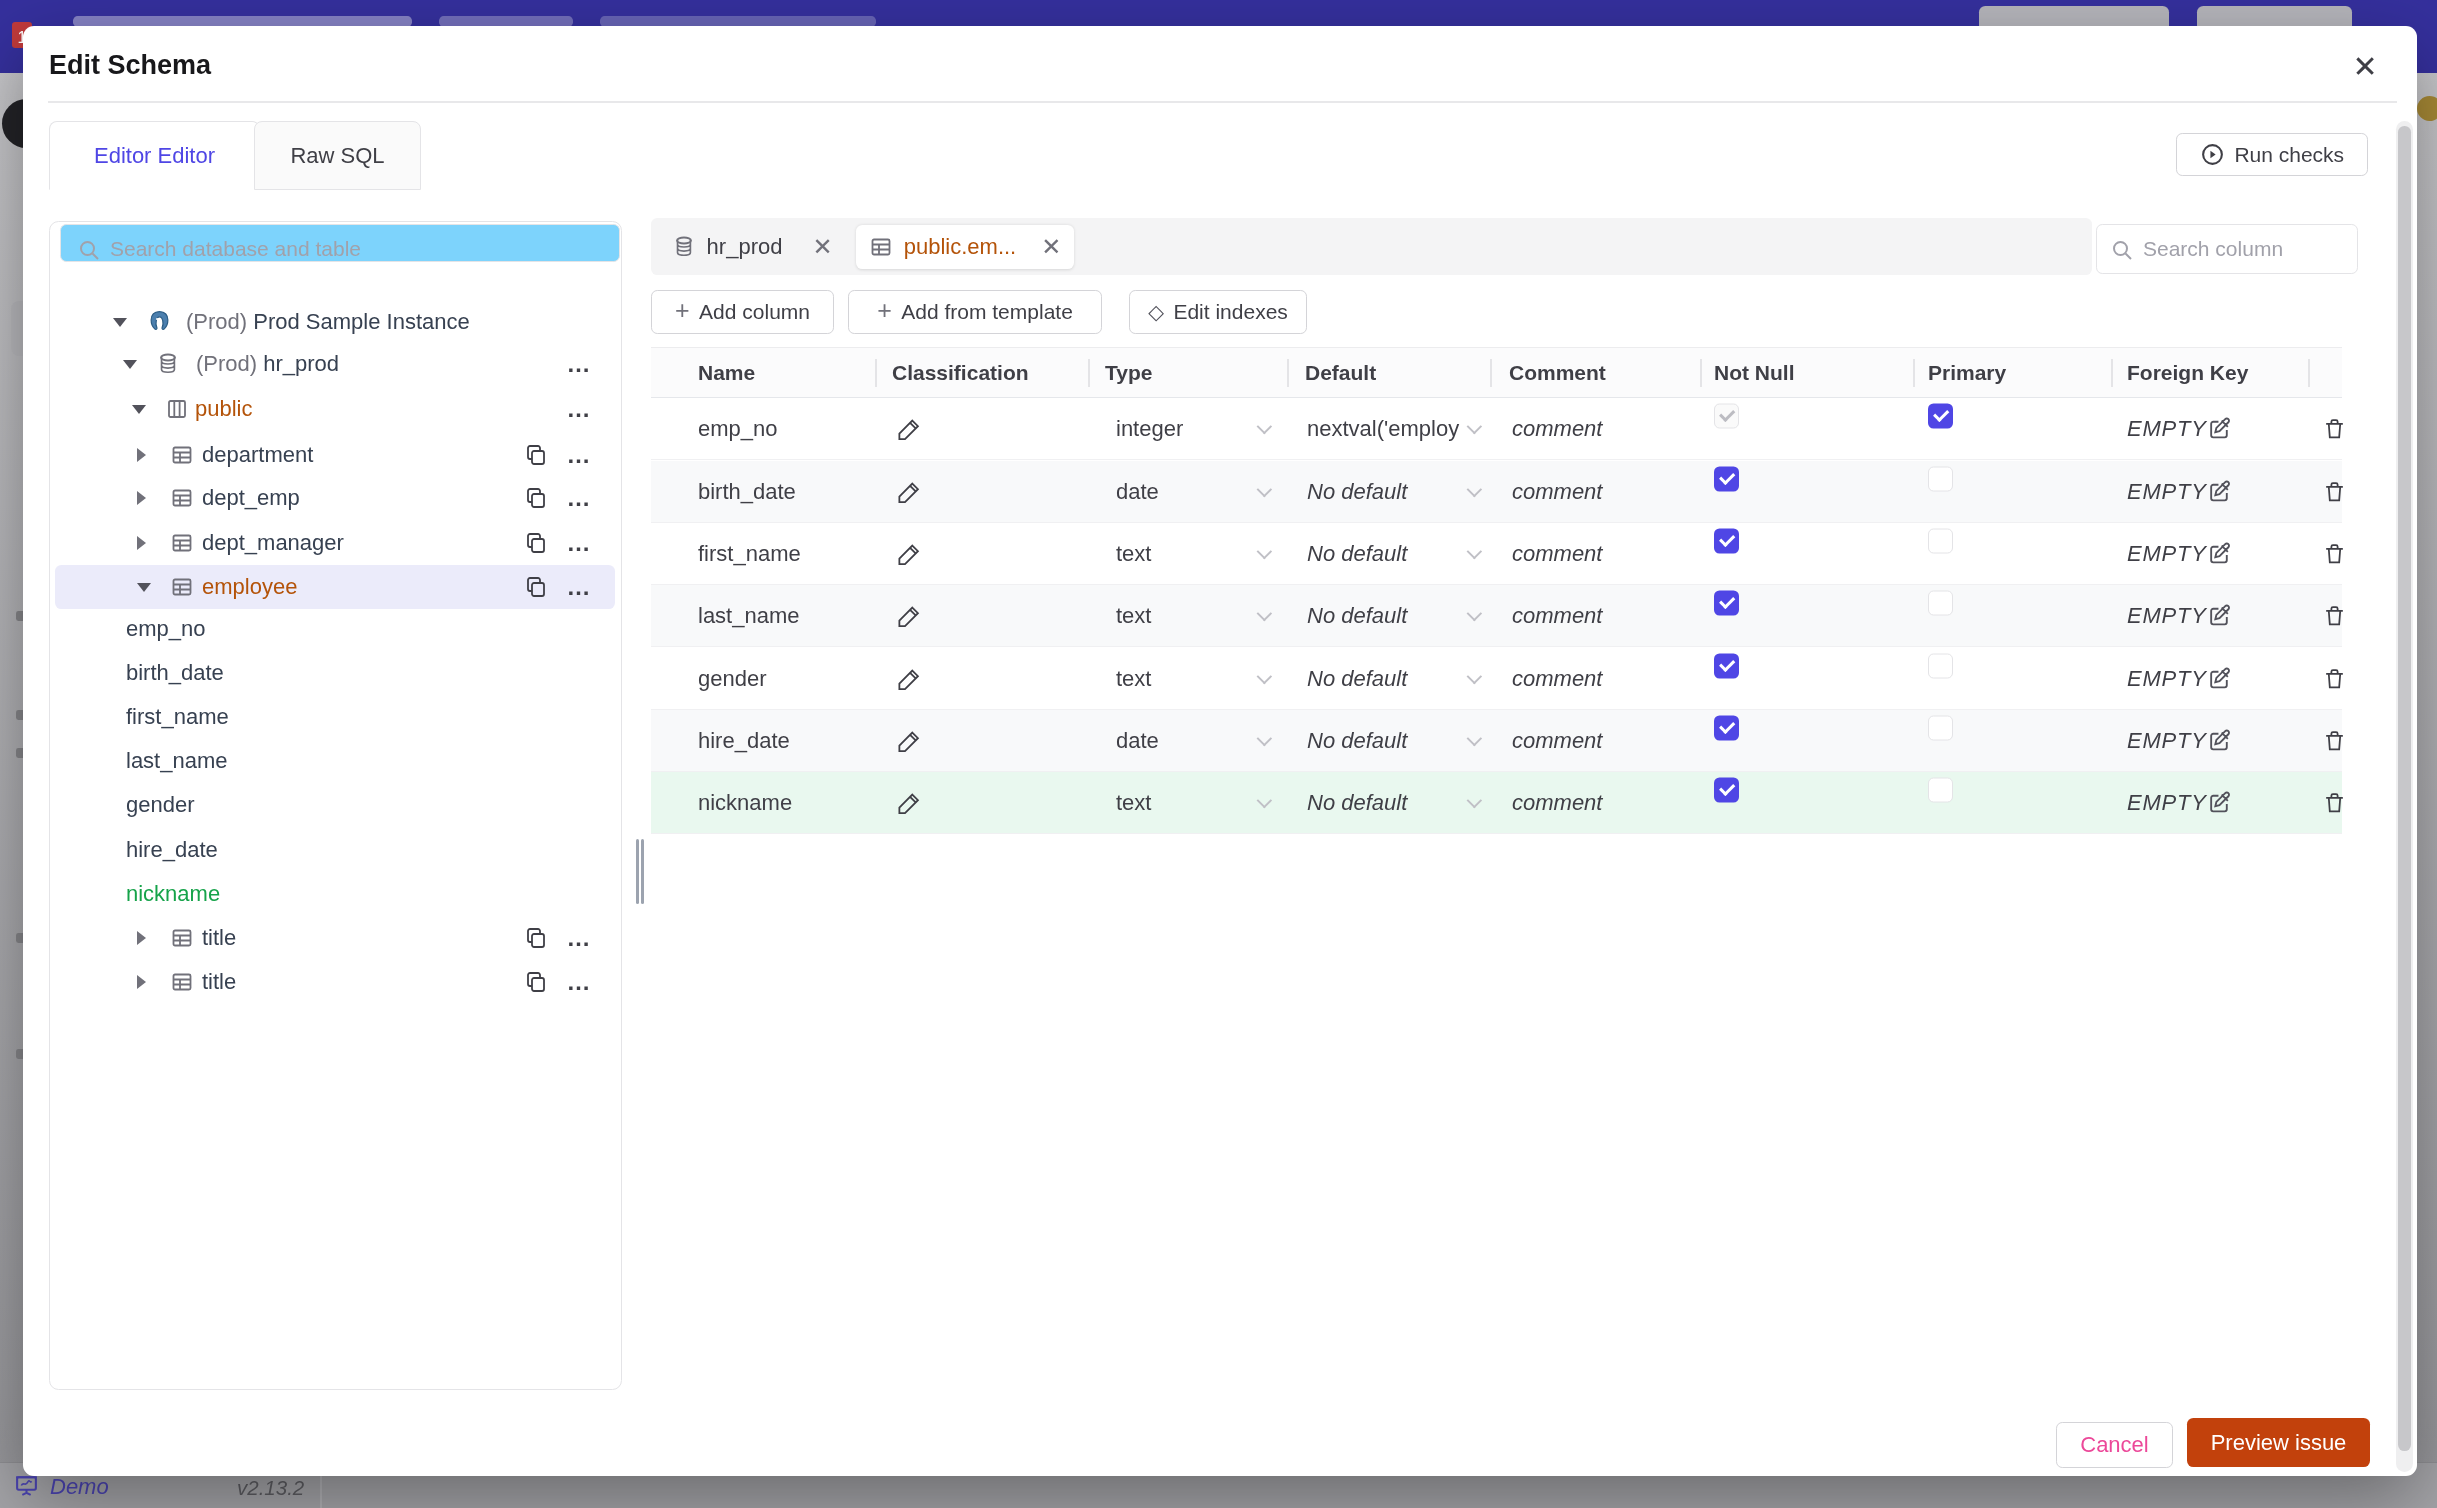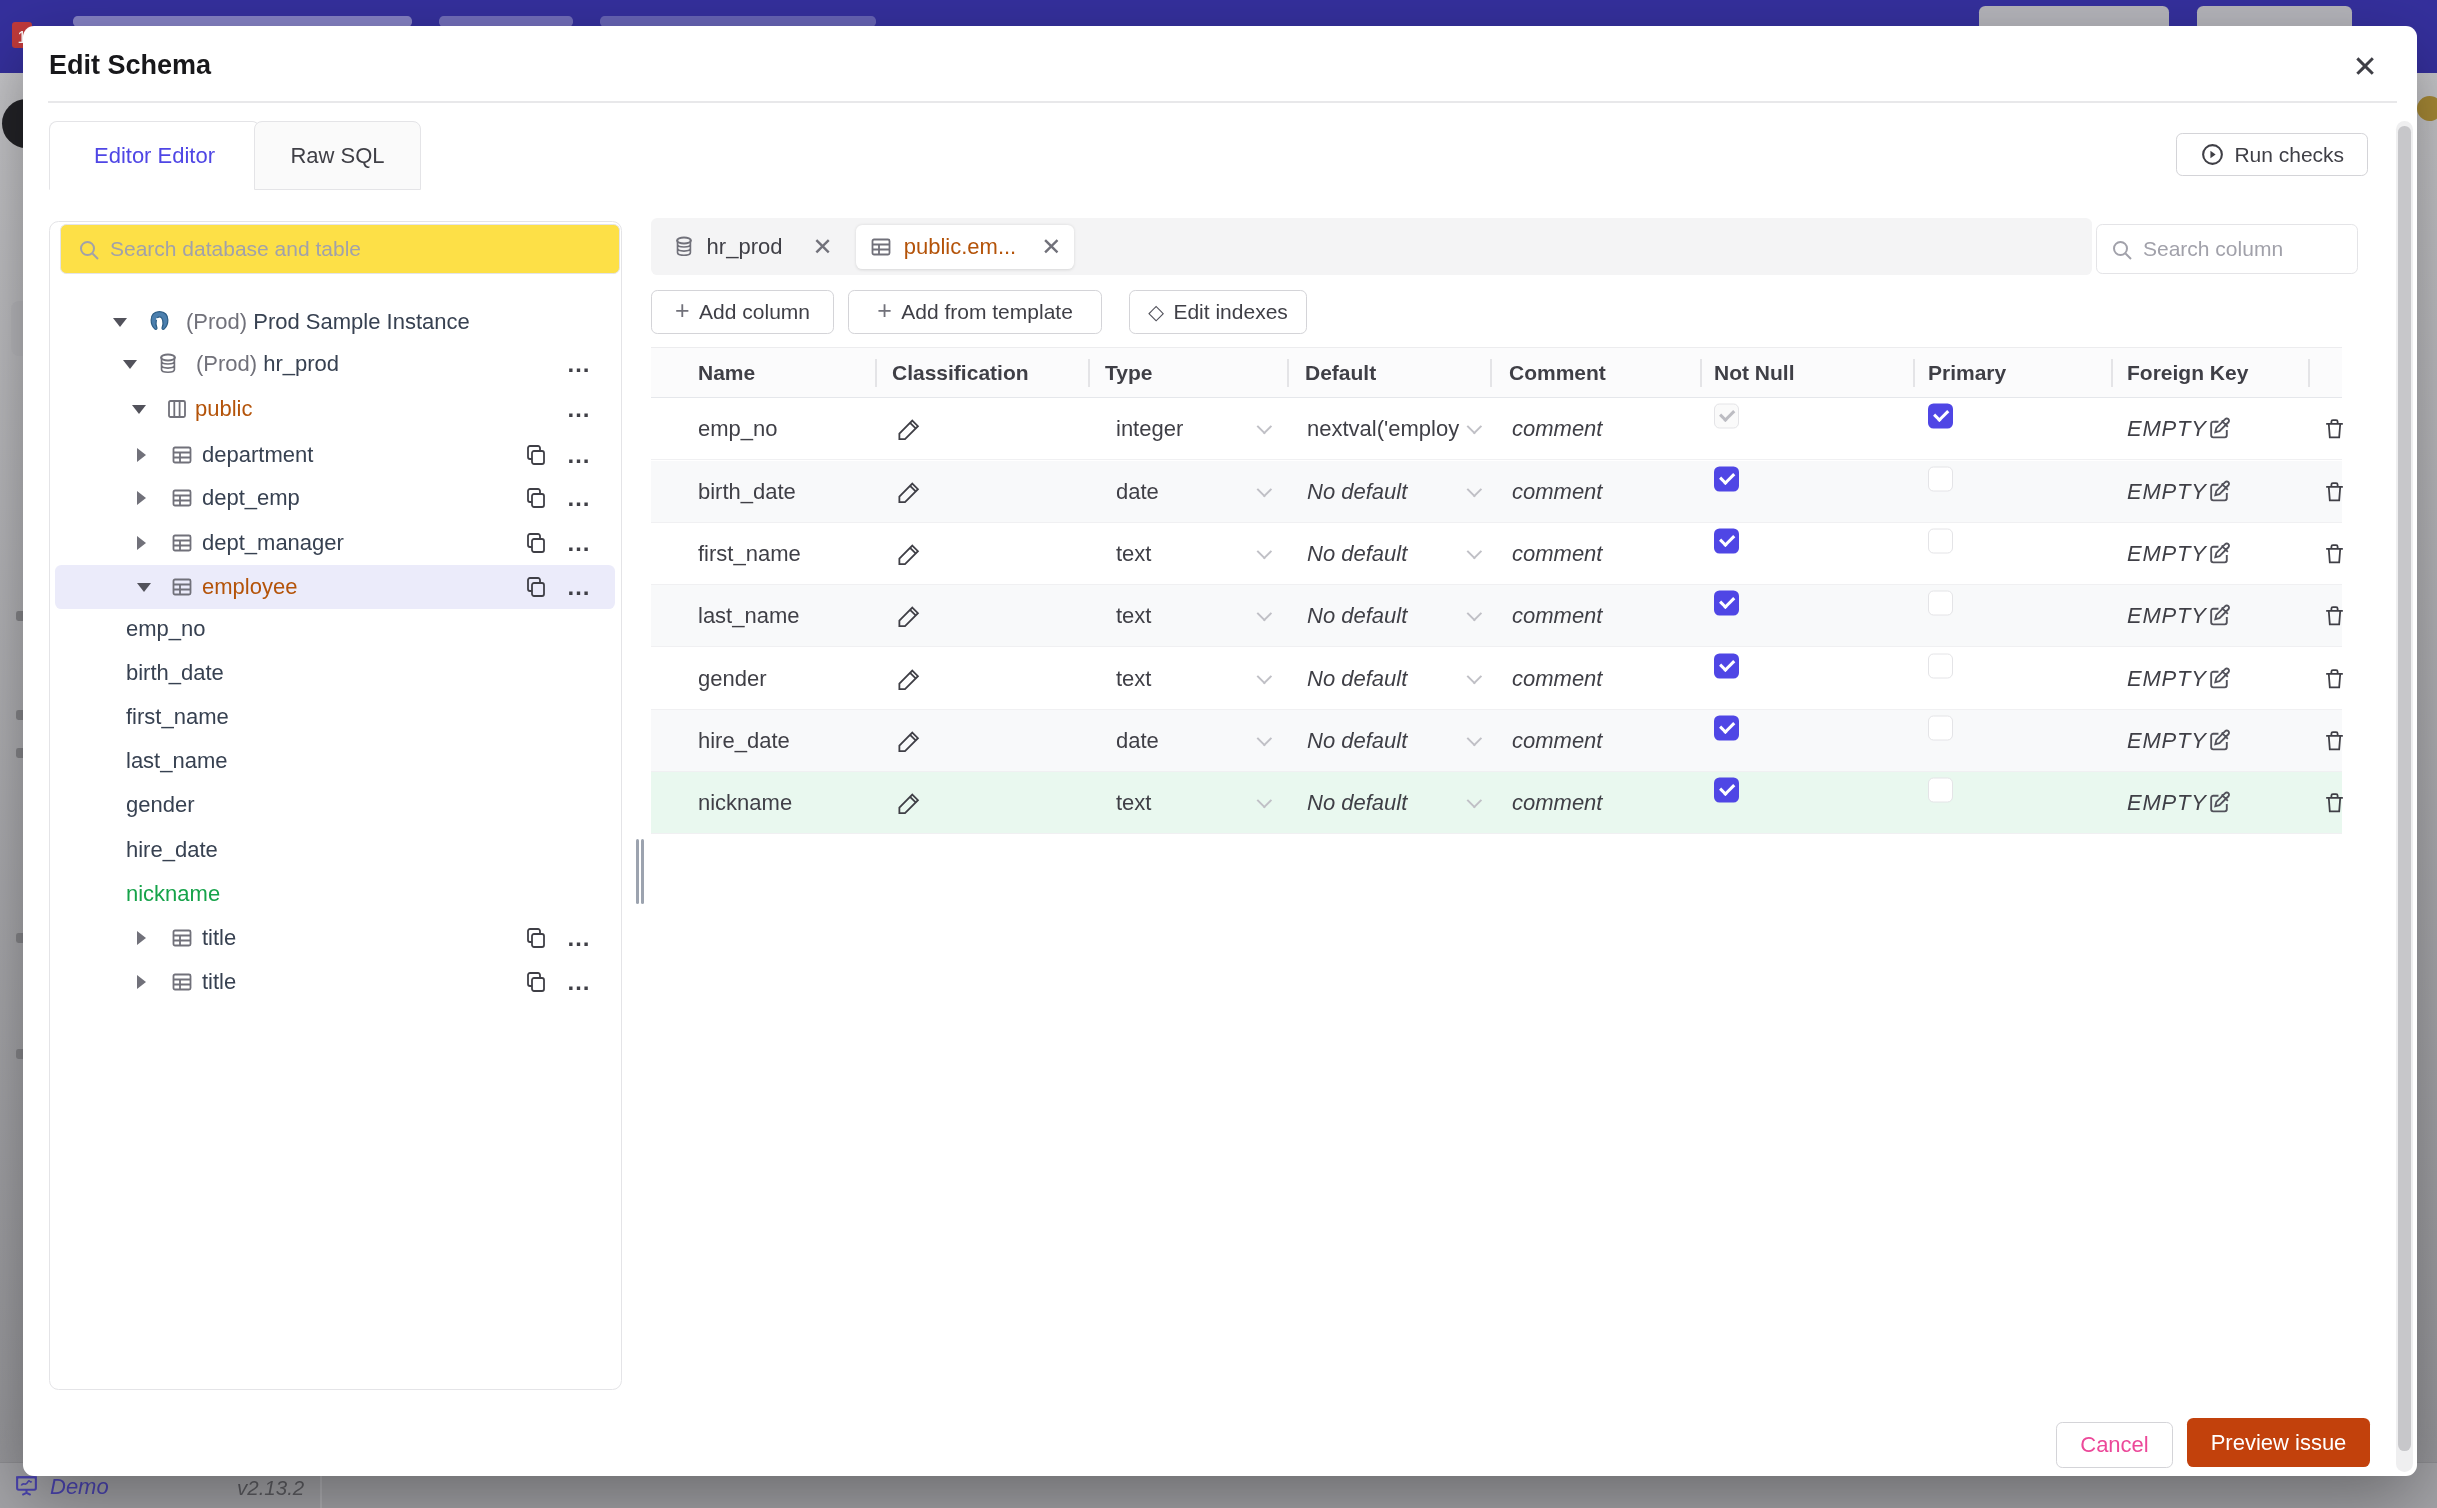--- a/index.html
+++ b/index.html
@@ -36,22 +36,22 @@
   .tab.active { left:26px; width:211px; background:#fff; border-bottom-color:#fff; color:#4f46e5; }
   .tab.inactive { left:231px; width:167px; background:#fafafa; color:#3f3f46; }
 
   .run-checks { position:absolute; left:2153px; top:107px; width:192px; height:43px; border:1.6px solid #d4d4d8;
                 border-radius:6.3px; background:#fff; display:flex; align-items:center; justify-content:center;
                 gap:9.5px; font-size:21px; color:#3f3f46; }
 
   
   .side-panel { position:absolute; left:26px; top:195px; width:573px; height:1169px;
                 border:1.6px solid #e4e4e7; border-radius:9.5px; background:#fff; }
-  .side-search { position:absolute; left:37px; top:198px; width:560px; height:50px; border:1.6px solid #e4e4e7;
-                 border-radius:6.3px; background:#fde047; }
+  .side-search { position:absolute; left:37px; top:198px; width:560px; height:38px; border:1.6px solid #e4e4e7;
+                 border-radius:6.3px; background:#7dd3fc; }
   .side-search input { position:absolute; left:49px; top:3.2px; width:489px; height:41px; border:none; outline:none;
                  font-size:21px; color:#3f3f46; font-family:"Liberation Sans",sans-serif; background:transparent; }
   .side-search input::placeholder { color:#a1a1aa; }
   .s-mag { position:absolute; left:16px; top:12.6px; }
 
   .trow { position:absolute; left:32px; width:560px; height:44px; font-size:22px; color:#374151; }
   .trow .pre { color:#71717a; font-style:normal;margin-left:8px; }
   .trow.sel { background:#ebebfa; border-radius:6.3px; }
   .trow .lbl { position:absolute; top:50%; transform:translateY(-50%); white-space:nowrap; }
   .trow.orange .lbl { color:#b45309; }

